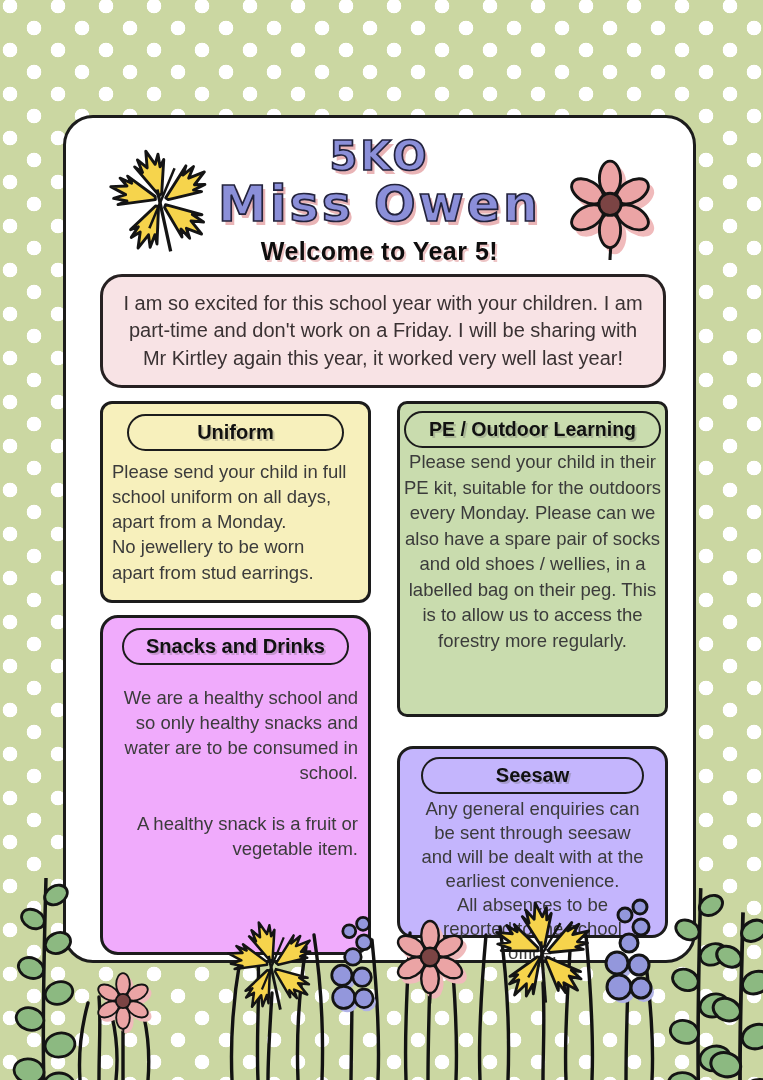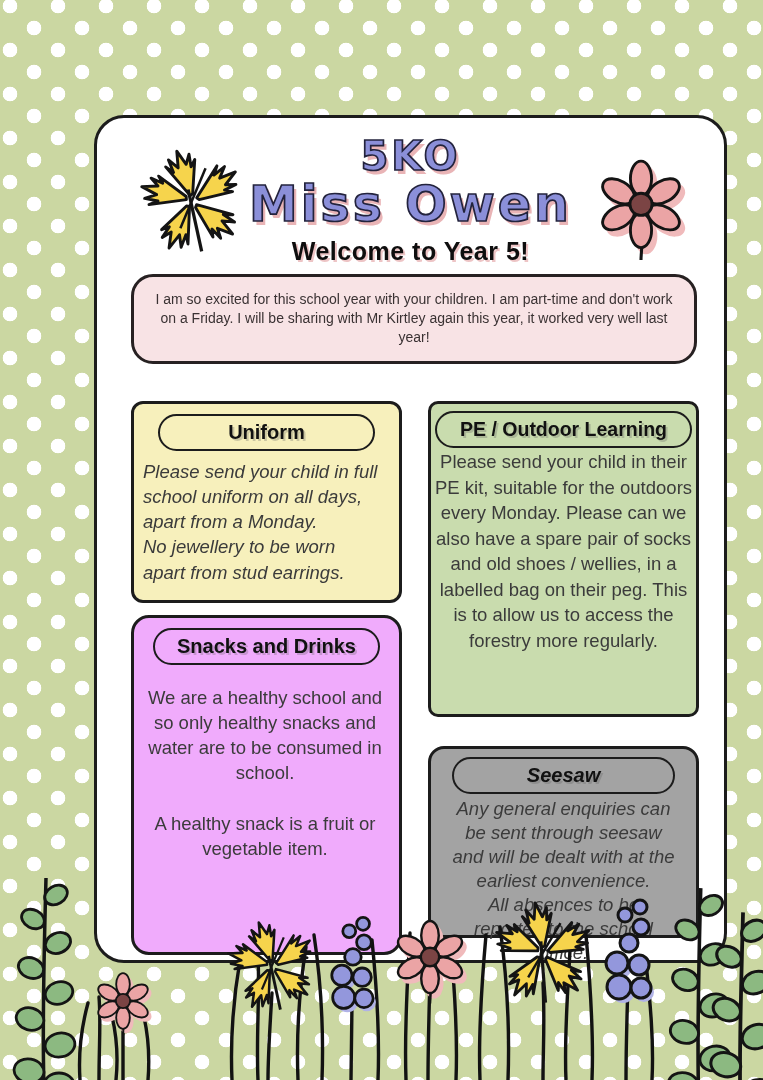--- a/index.html
+++ b/index.html
@@ -15,21 +15,20 @@
     background-size:48px 44px,48px 44px;
     background-position:10px 6px,34px 28px;
   }
   .card{
     position:absolute;left:63px;top:115px;
     width:633px;height:848px;box-sizing:border-box;
     background:#ffffff;
     border:3px solid #1c1c1c;
     border-radius:30px;
     z-index:1;
-    margin-left:31px;
   }
   .flower-tl{position:absolute;left:35px;top:25px;}
   .flower-tr{position:absolute;right:33px;top:35px;}
   .title-block{ text-align:center;padding-top:16px; }
   .bubble{
     font-family:"DejaVu Sans",sans-serif;
     font-weight:bold;
     color:#8b8fd9;
     -webkit-text-stroke:1.7px #23233d;
     letter-spacing:3px;
@@ -42,49 +41,49 @@
     margin-top:5px;
     font-size:25px;font-weight:bold;color:#0e0e0e;
     text-shadow:2px 2px 0 #edc4c5;
     letter-spacing:0.5px;
   }
   .intro-box{
     position:absolute;left:34px;top:156px;width:566px;box-sizing:border-box;
     background:#f8e3e5;border:3px solid #272122;border-radius:22px;
     padding:13px 20px;
     text-align:center;
-    font-size:14px;line-height:1.37;color:#3a3233;
+    font-size:20px;line-height:1.37;color:#3a3233;
   }
   .columns{
     position:absolute;left:34px;top:283px;width:539px;
     display:flex;gap:26px;
   }
   .col{width:271px;flex:none;}
   .box{box-sizing:border-box;border:3px solid #1c1c1c;width:271px;}
   .box-uniform{background:#f7f0bc;border-radius:12px;height:202px;}
   .box-snacks{background:#f0abfc;border-radius:18px;height:340px;margin-top:12px;}
   .box-pe{background:#c9dcae;border-radius:10px;height:316px;}
-  .box-seesaw{background:#a3a3a3;border-radius:16px;height:192px;margin-top:29px;font-style:italic;}
+  .box-seesaw{background:#c4b5fd;border-radius:16px;height:192px;margin-top:29px;}
   .pill{
     box-sizing:border-box;
     border:2.5px solid #1c1c1c;border-radius:20px;
     text-align:center;font-weight:bold;font-size:20px;color:#111111;
     padding:5px 2px;
     text-shadow:2px 2px 0 rgba(90,90,90,0.28);
   }
   .pill-uniform{width:82%;margin:10px auto 8px;}
   .pill-snacks{width:86%;margin:10px auto 16px;}
   .pill-pe{width:97%;margin:7px auto 0;font-size:19.5px;}
   .pill-seesaw{width:84%;margin:8px auto 2px;}
   .box-body{
     font-size:18.5px;line-height:1.36;color:#3b3b3b;
     white-space:pre-line;
   }
-  .body-uniform{text-align:left;padding:0 20px 0 9px;font-style:italic;}
-  .body-snacks{text-align:center;padding:4px 10px 0 7px;}
+  .body-uniform{text-align:left;padding:0 20px 0 9px;}
+  .body-snacks{text-align:right;padding:4px 10px 0 7px;}
   .body-pe{text-align:center;padding:1px 3px 0;line-height:1.38;}
   .body-seesaw{text-align:center;padding:1px 20px 0;line-height:1.3;}
   .garden{position:absolute;left:0;bottom:0;z-index:3;}
   .defs-svg{position:absolute;width:0;height:0;}
 </style>
 </head>
 <body>
 
 <svg class="defs-svg" aria-hidden="true">
   <defs>

